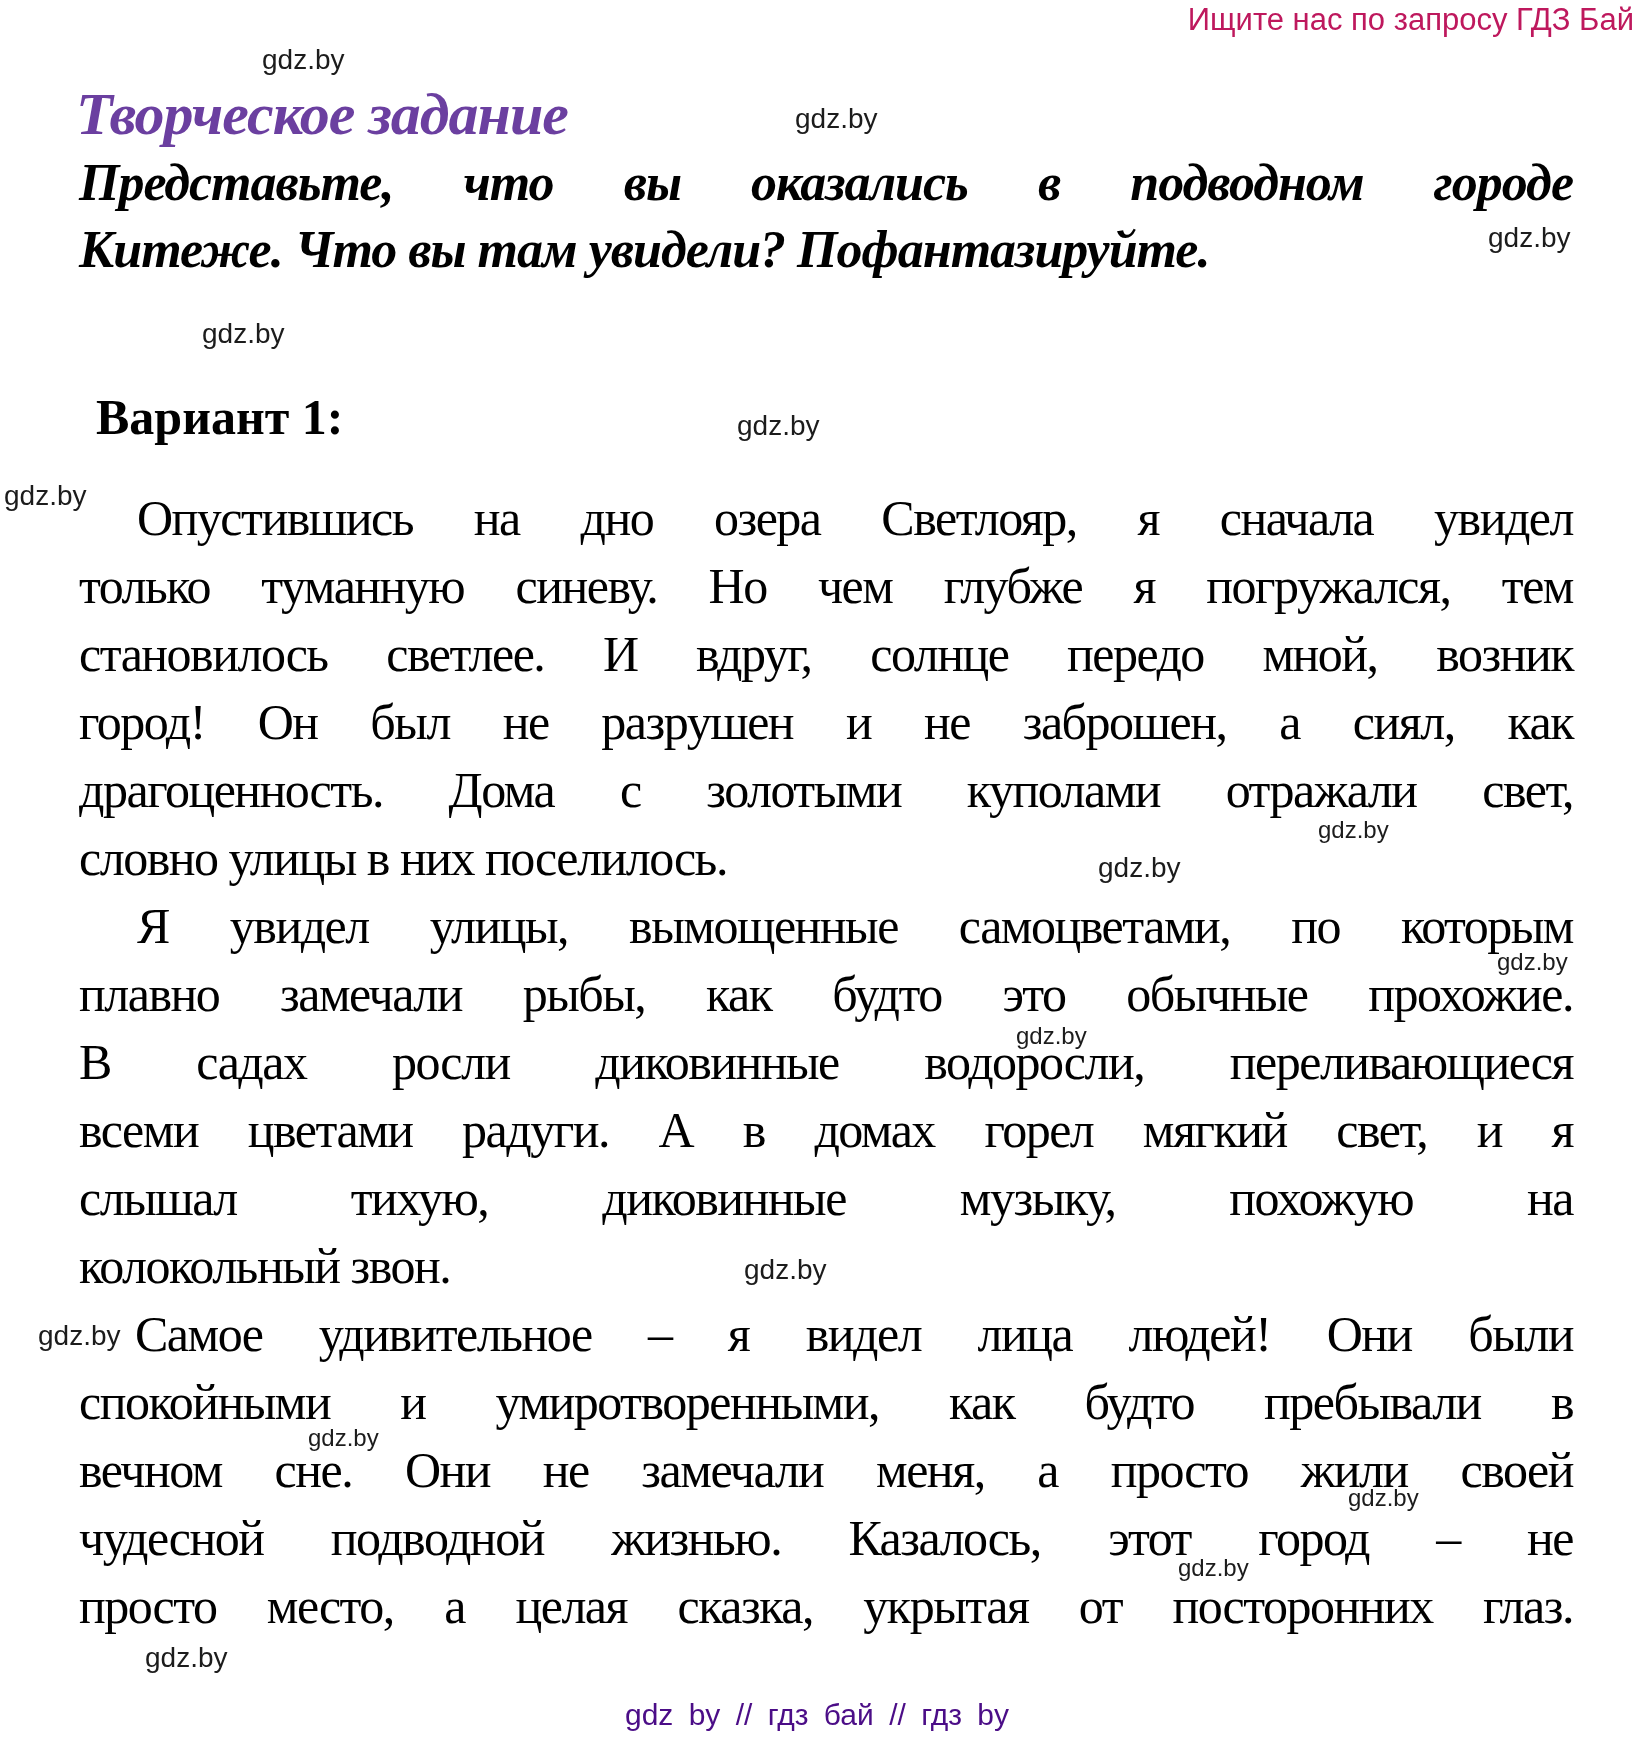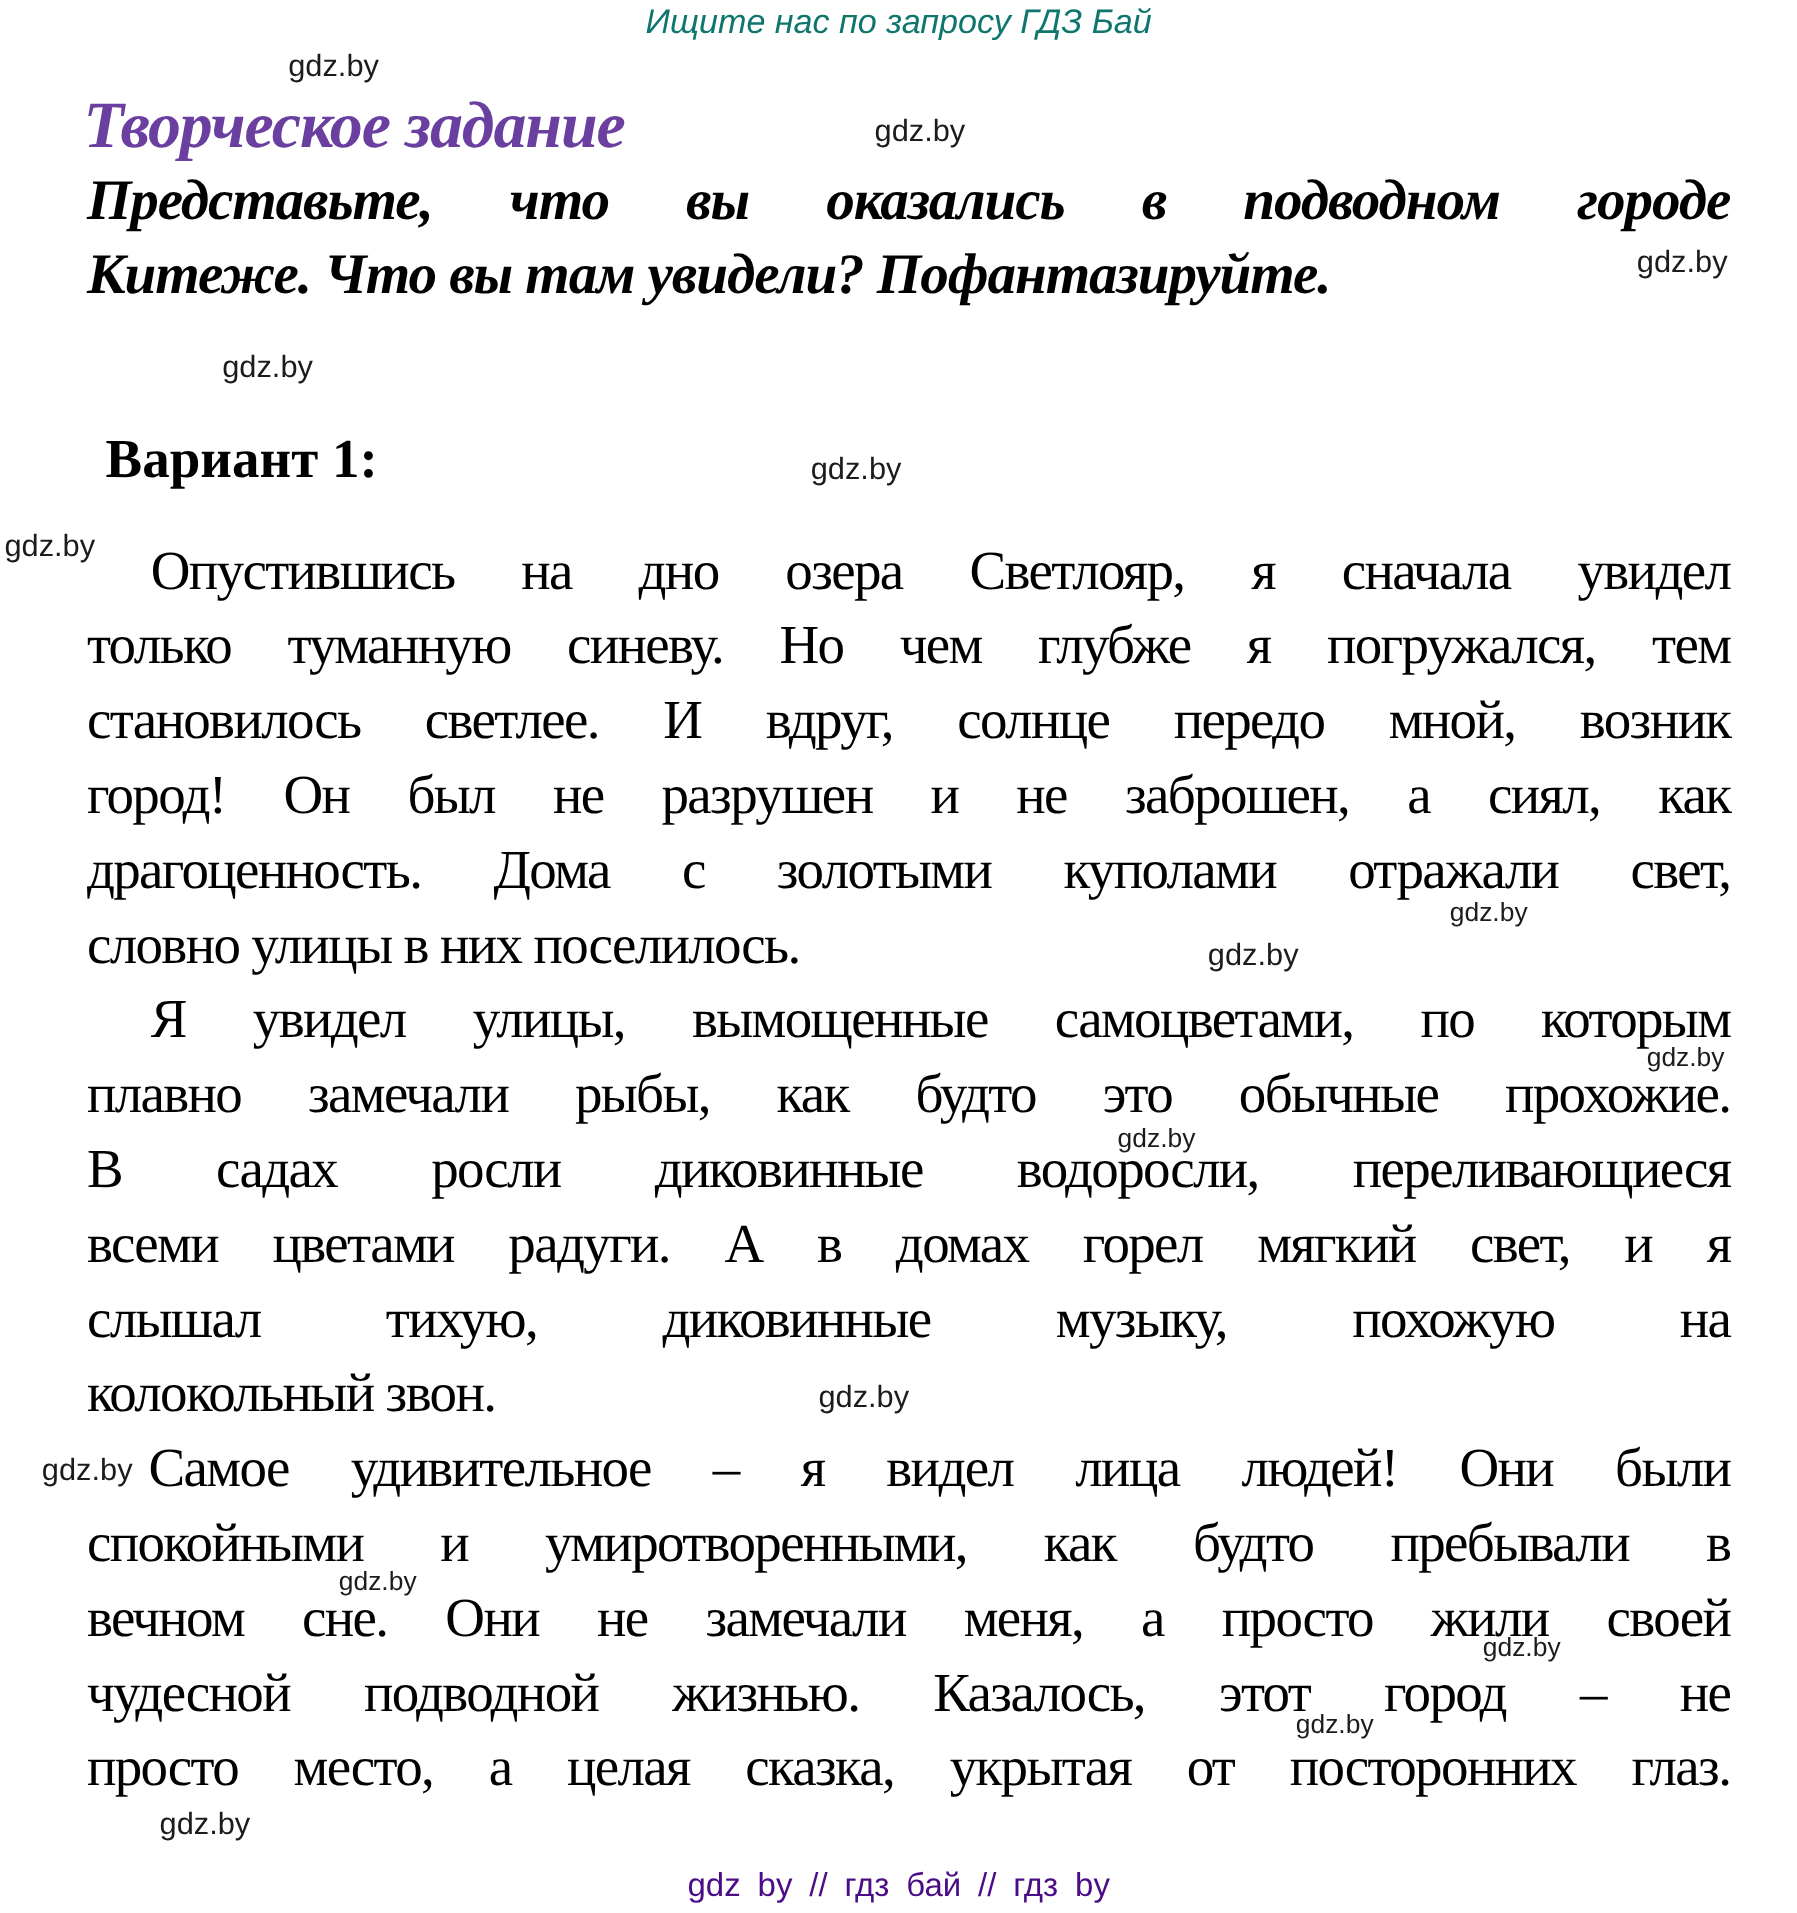--- a/index.html
+++ b/index.html
@@ -9,26 +9,25 @@
     height: 1739px;
     background: #ffffff;
     font-family: "Liberation Serif", "DejaVu Serif", serif;
     color: #000000;
     overflow: hidden;
     margin: 0 auto;
   }
   .notice {
     position: absolute;
     top: 2px; left: 0; width: 100%;
-    text-align: center;
+    text-align: right;
     font-family: "Liberation Sans", sans-serif;
     font-size: 31px;
     font-weight: 500;
-    color: #0f766e;
-    font-style: italic;
+    color: #be185d;
   }
   .heading {
     position: absolute;
     left: 76px; top: 80px;
     margin: 0;
     font-size: 60px;
     font-style: italic;
     font-weight: bold;
     letter-spacing: -1px;
     color: #6b3fa0;

